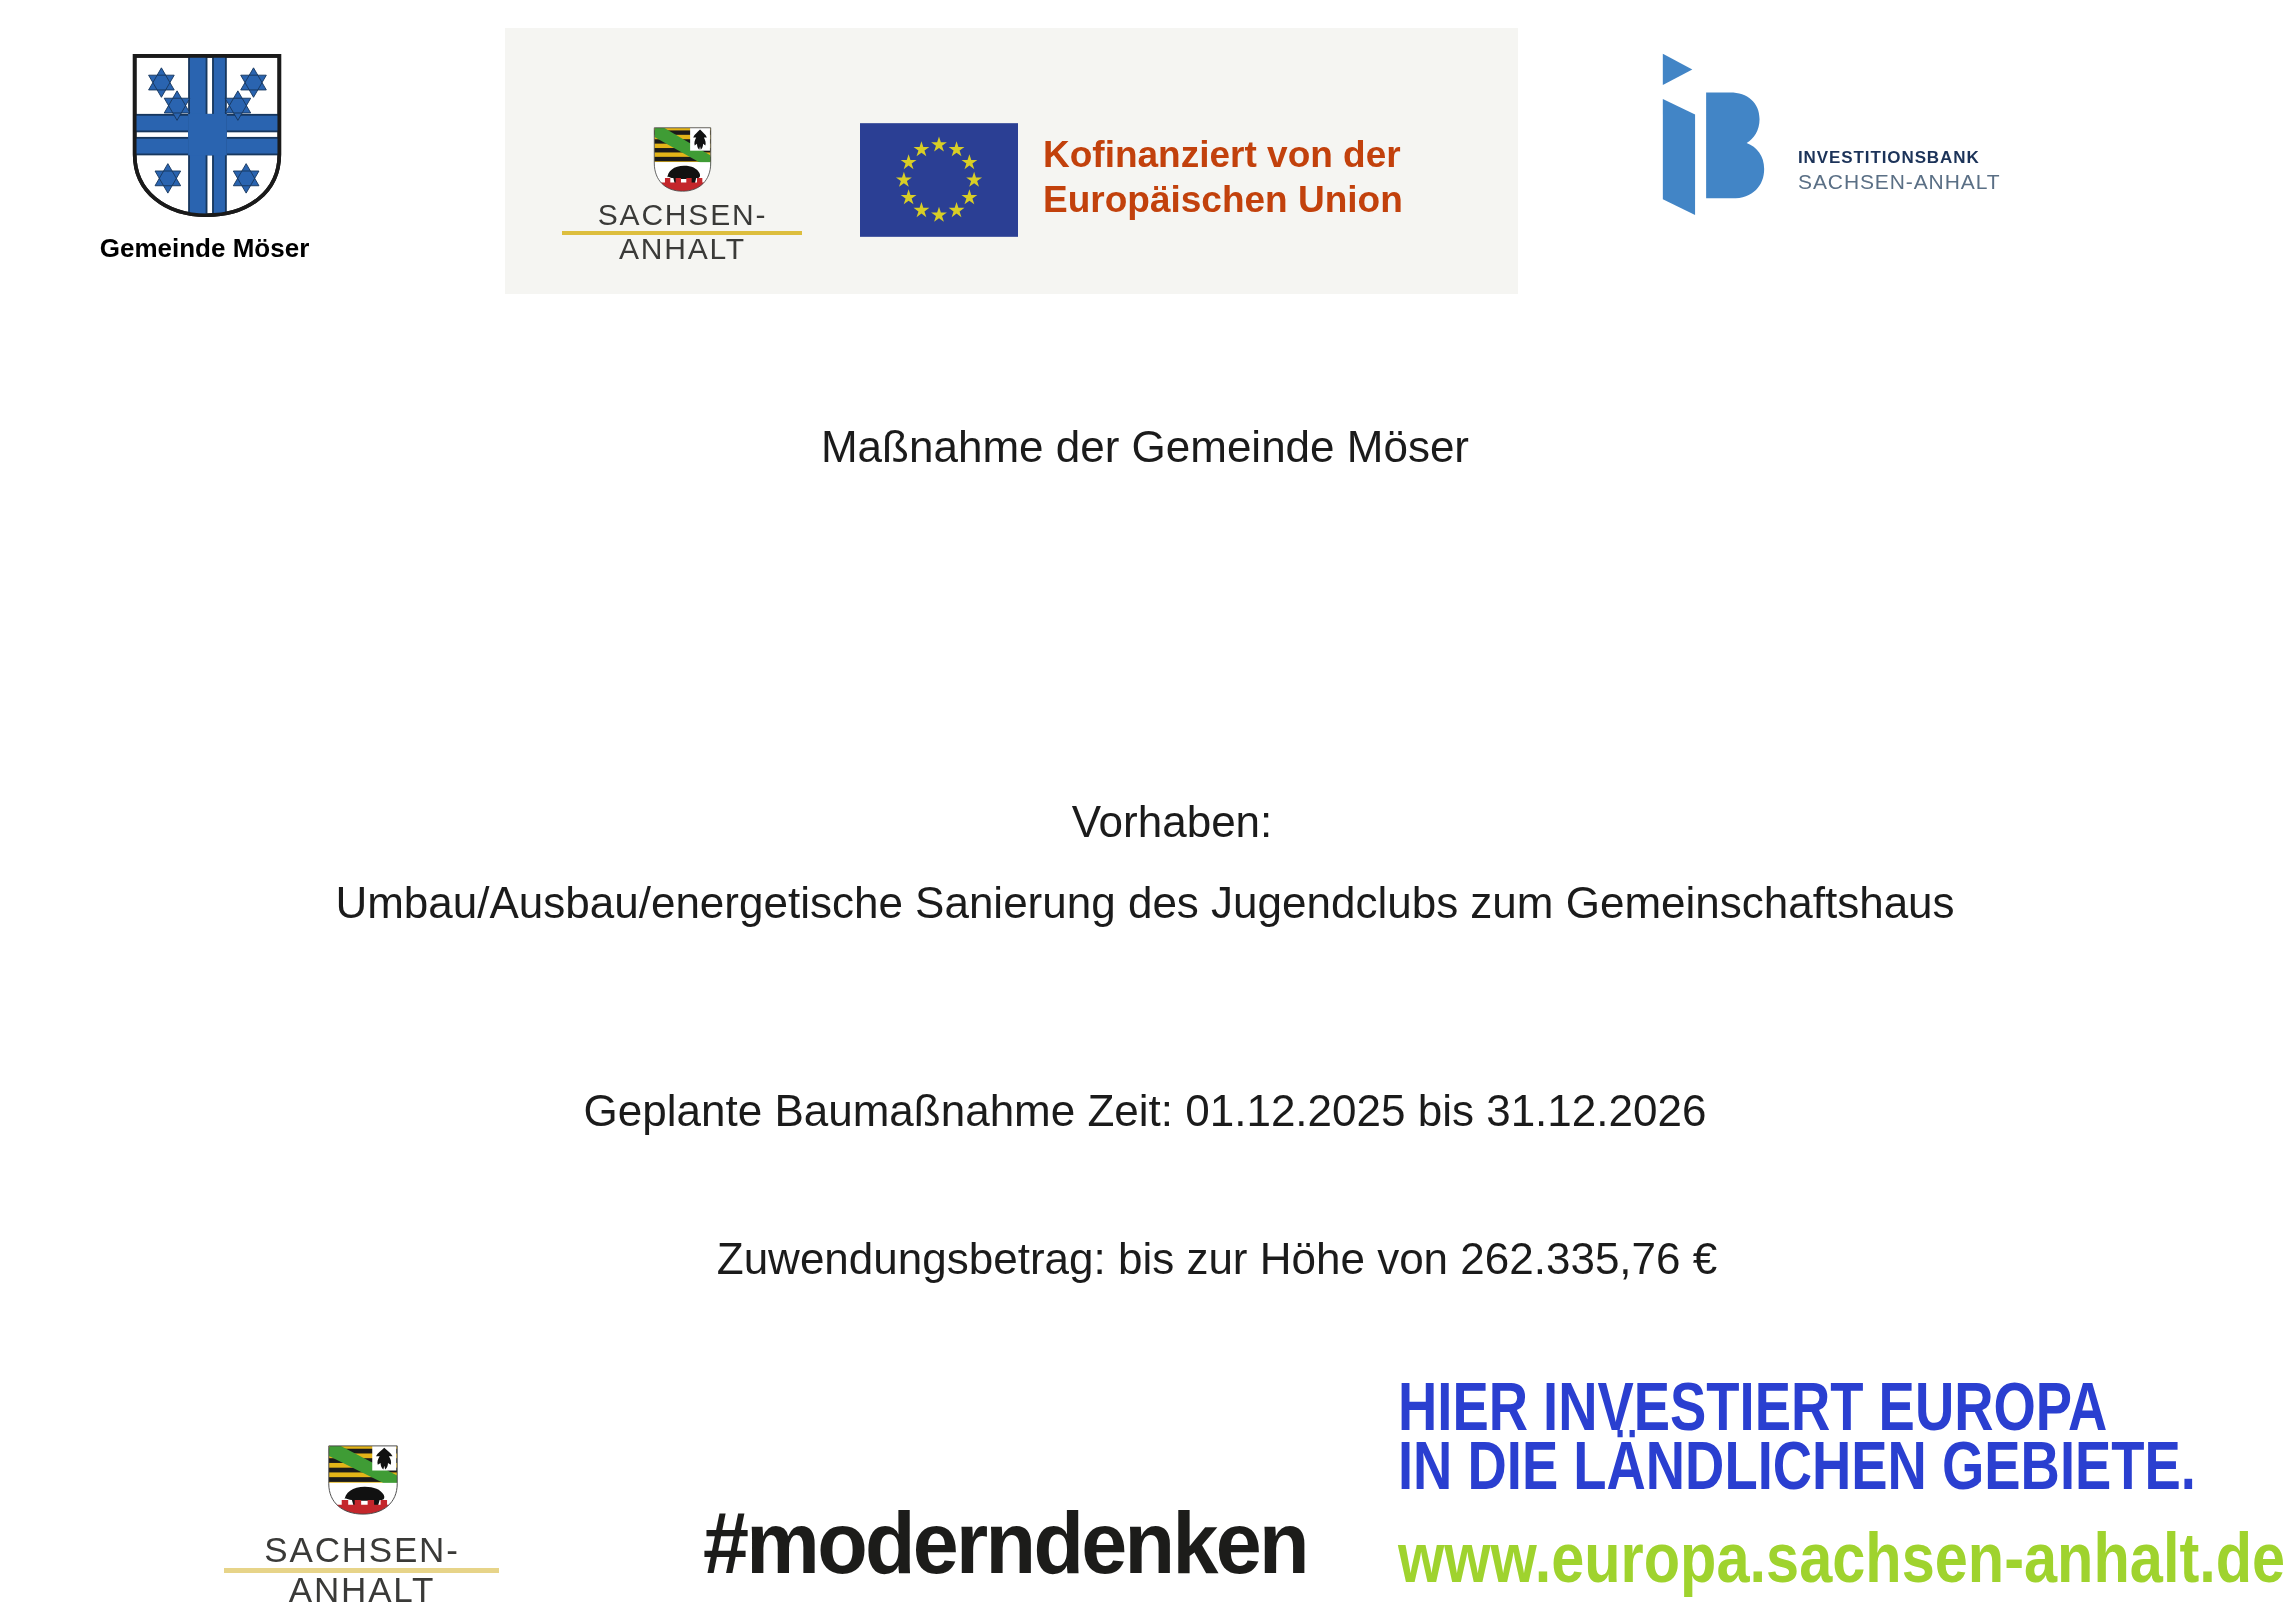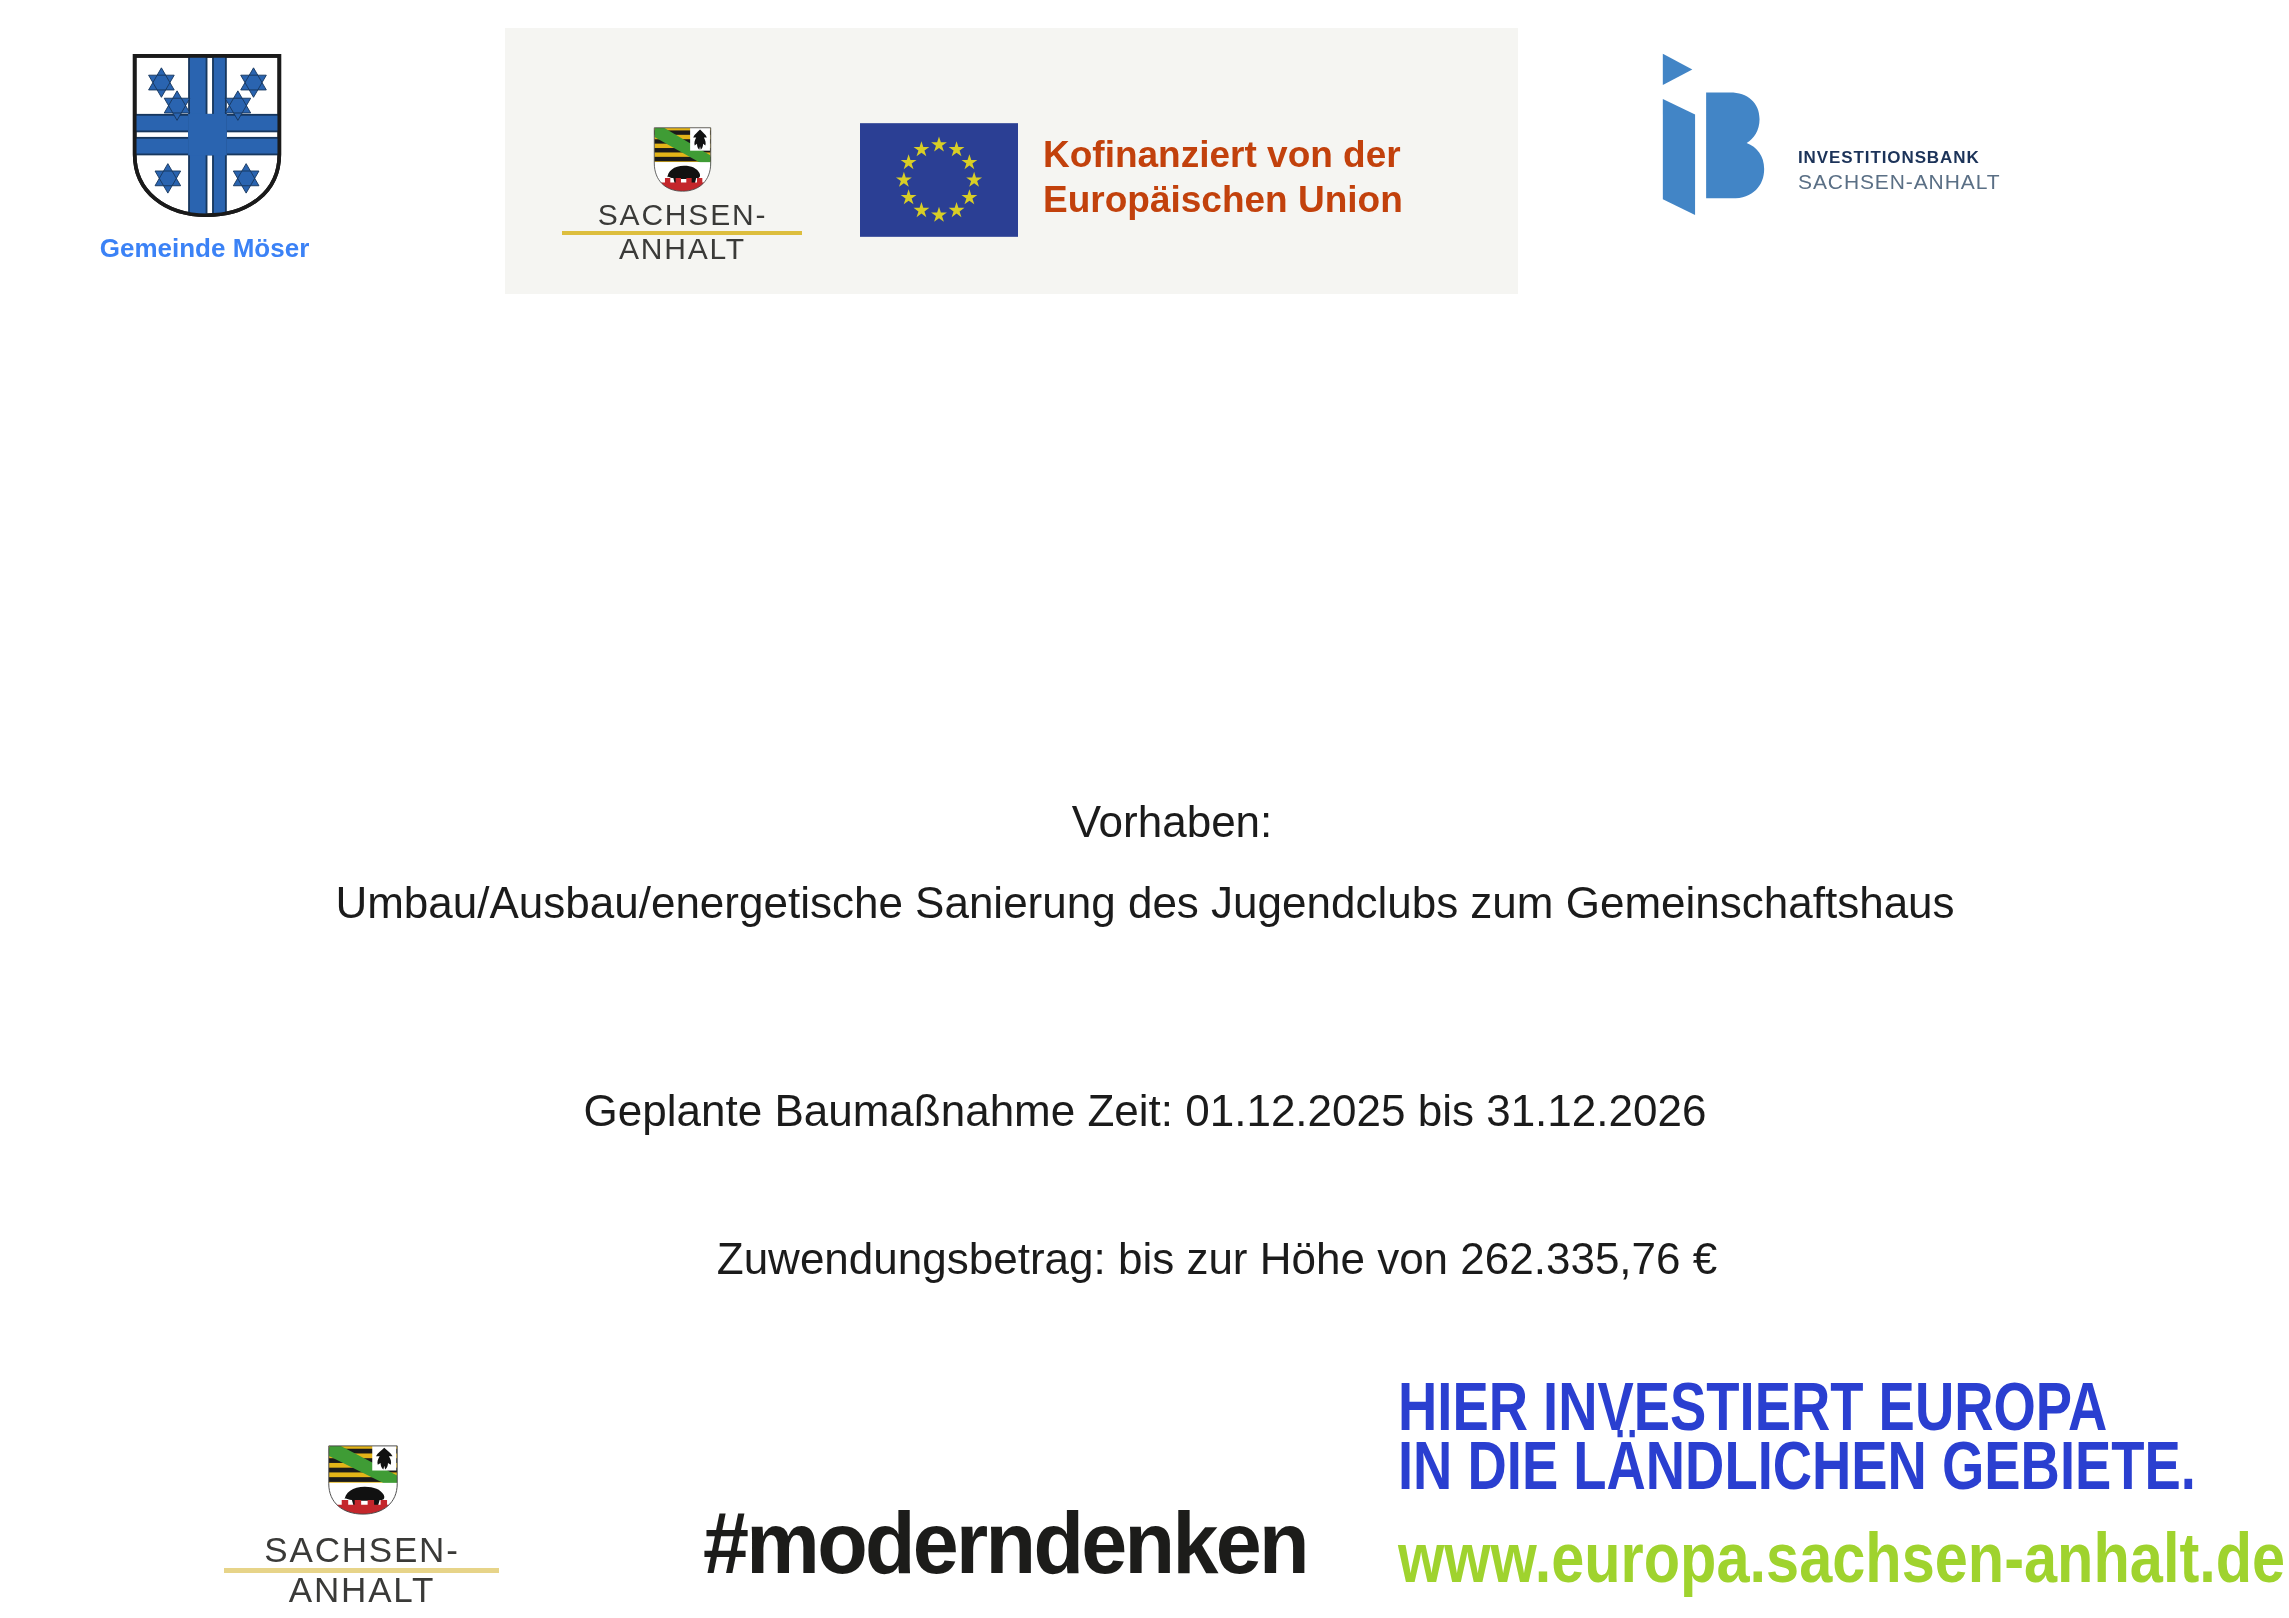--- a/index.html
+++ b/index.html
@@ -5,21 +5,21 @@
   html,body { margin:0; padding:0; background:#ffffff; }
   .page {
     position:relative; width:2290px; height:1619px; background:#ffffff;
     font-family:"Liberation Sans", sans-serif; overflow:hidden; color:#1a1a1a;
   }
   .abs { position:absolute; }
 
   
   .gemeinde-caption {
     left:92px; top:233px; width:225px; text-align:center;
-    font-size:26px; font-weight:bold; color:#3b82f6; letter-spacing:0px;
+    font-size:26px; font-weight:bold; color:#000000; letter-spacing:0px;
   }
   .funding-panel { left:505px; top:28px; width:1013px; height:266px; background:#f5f5f2; }
   .sa-wordmark-top {
     left:544px; top:198px; width:277px; text-align:center;
     font-size:30px; color:#3a3a38; letter-spacing:1.8px; font-weight:normal;
   }
   .sa-underline-top { left:562px; top:231px; width:240px; height:3.7px; background:#ddbe3e; }
   .eu-caption {
     left:1043px; top:132px; font-size:37px; font-weight:bold; color:#c2410c; line-height:45px;
   }
@@ -145,20 +145,21 @@
   <svg class="abs" style="left:1658px; top:51px;" width="111" height="175" viewBox="0 0 120 190">
     <g fill="#4285c6">
       <path d="M5,3 L37,20 L5,37 Z"></path>
       <path d="M5,52 L40,69 L40,178 L5,161 Z"></path>
       <path d="M52,45 V160 H80 C103,160 115,146 115,128 C115,114 107,104 96,100 C104,95 110,86 110,74 C110,56 97,45 78,45 Z"></path>
     </g>
   </svg>
   <div class="abs ib-text-1">INVESTITIONSBANK</div>
   <div class="abs ib-text-2">SACHSEN-ANHALT</div>
 
+  <div class="abs center-line l1">Maßnahme der Gemeinde Möser</div>
   <div class="abs center-line l4">Vorhaben:</div>
   <div class="abs center-line l5">Umbau/Ausbau/energetische Sanierung des Jugendclubs zum Gemeinschaftshaus</div>
   <div class="abs center-line l7">Geplante Baumaßnahme Zeit: 01.12.2025 bis 31.12.2026</div>
   <div class="abs center-line l8">Zuwendungsbetrag: bis zur Höhe von 262.335,76 €</div>
 
   <svg class="abs" style="left:326px; top:1444px;" width="74" height="72" viewBox="0 0 80 76" preserveAspectRatio="none">
     <defs>
       <clipPath id="sa-clip-bottom">
           <path d="M3,2 H77 V42 C77,62 62,74 40,74 C18,74 3,62 3,42 Z"></path>
         </clipPath>

